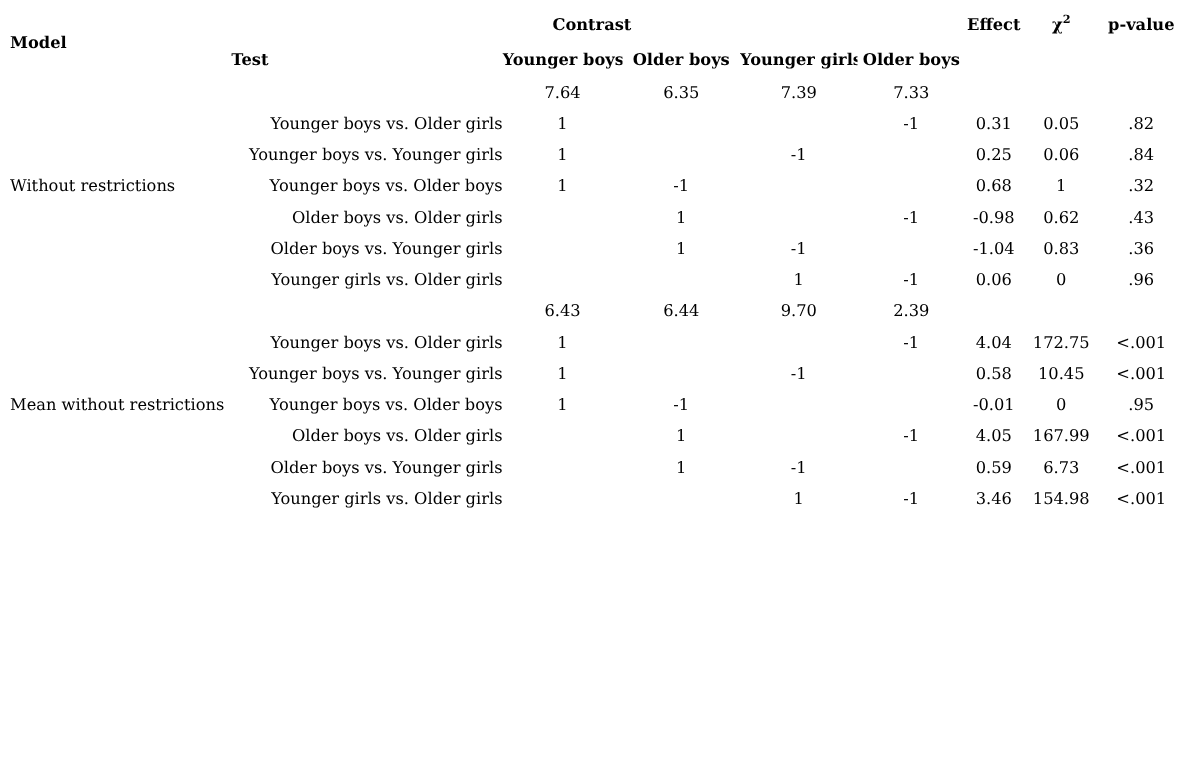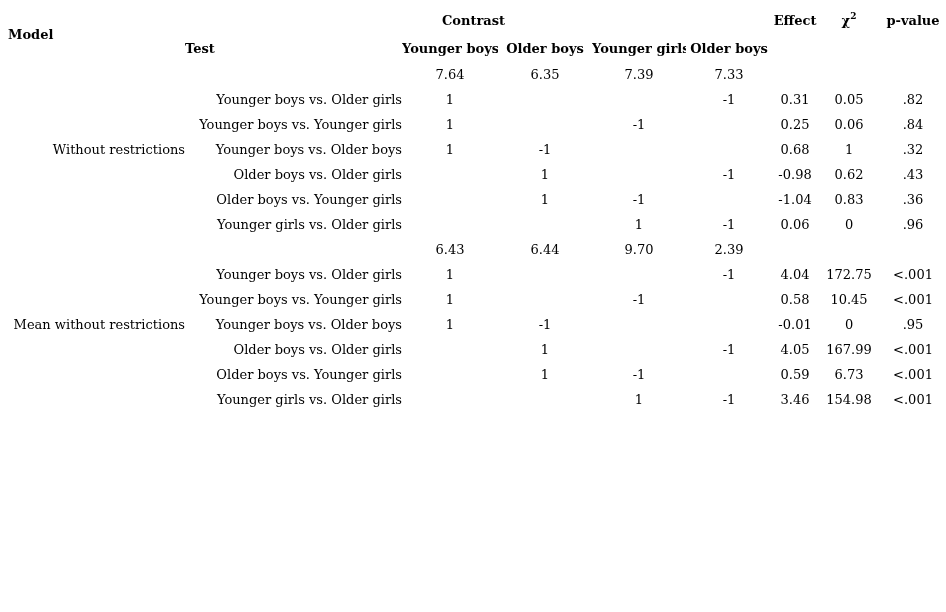--- a/index.html
+++ b/index.html
@@ -50,21 +50,21 @@
     font-weight: bold;
   }
   th.num-h { font-weight: bold; }
   sup.chi-sup {
     font-size: 9px;
     font-weight: bold;
     position: relative;
     top: -1px;
   }
   td.model-cell {
-    text-align: right;
+    text-align: left;
     padding-left: 8px;
     vertical-align: middle;
   }
   td.test-cell { text-align: right; margin-left: 14px; }
   td.num-cell { text-align: center; }
 </style>
 </head>
 <body>
 
 <div class="page">

